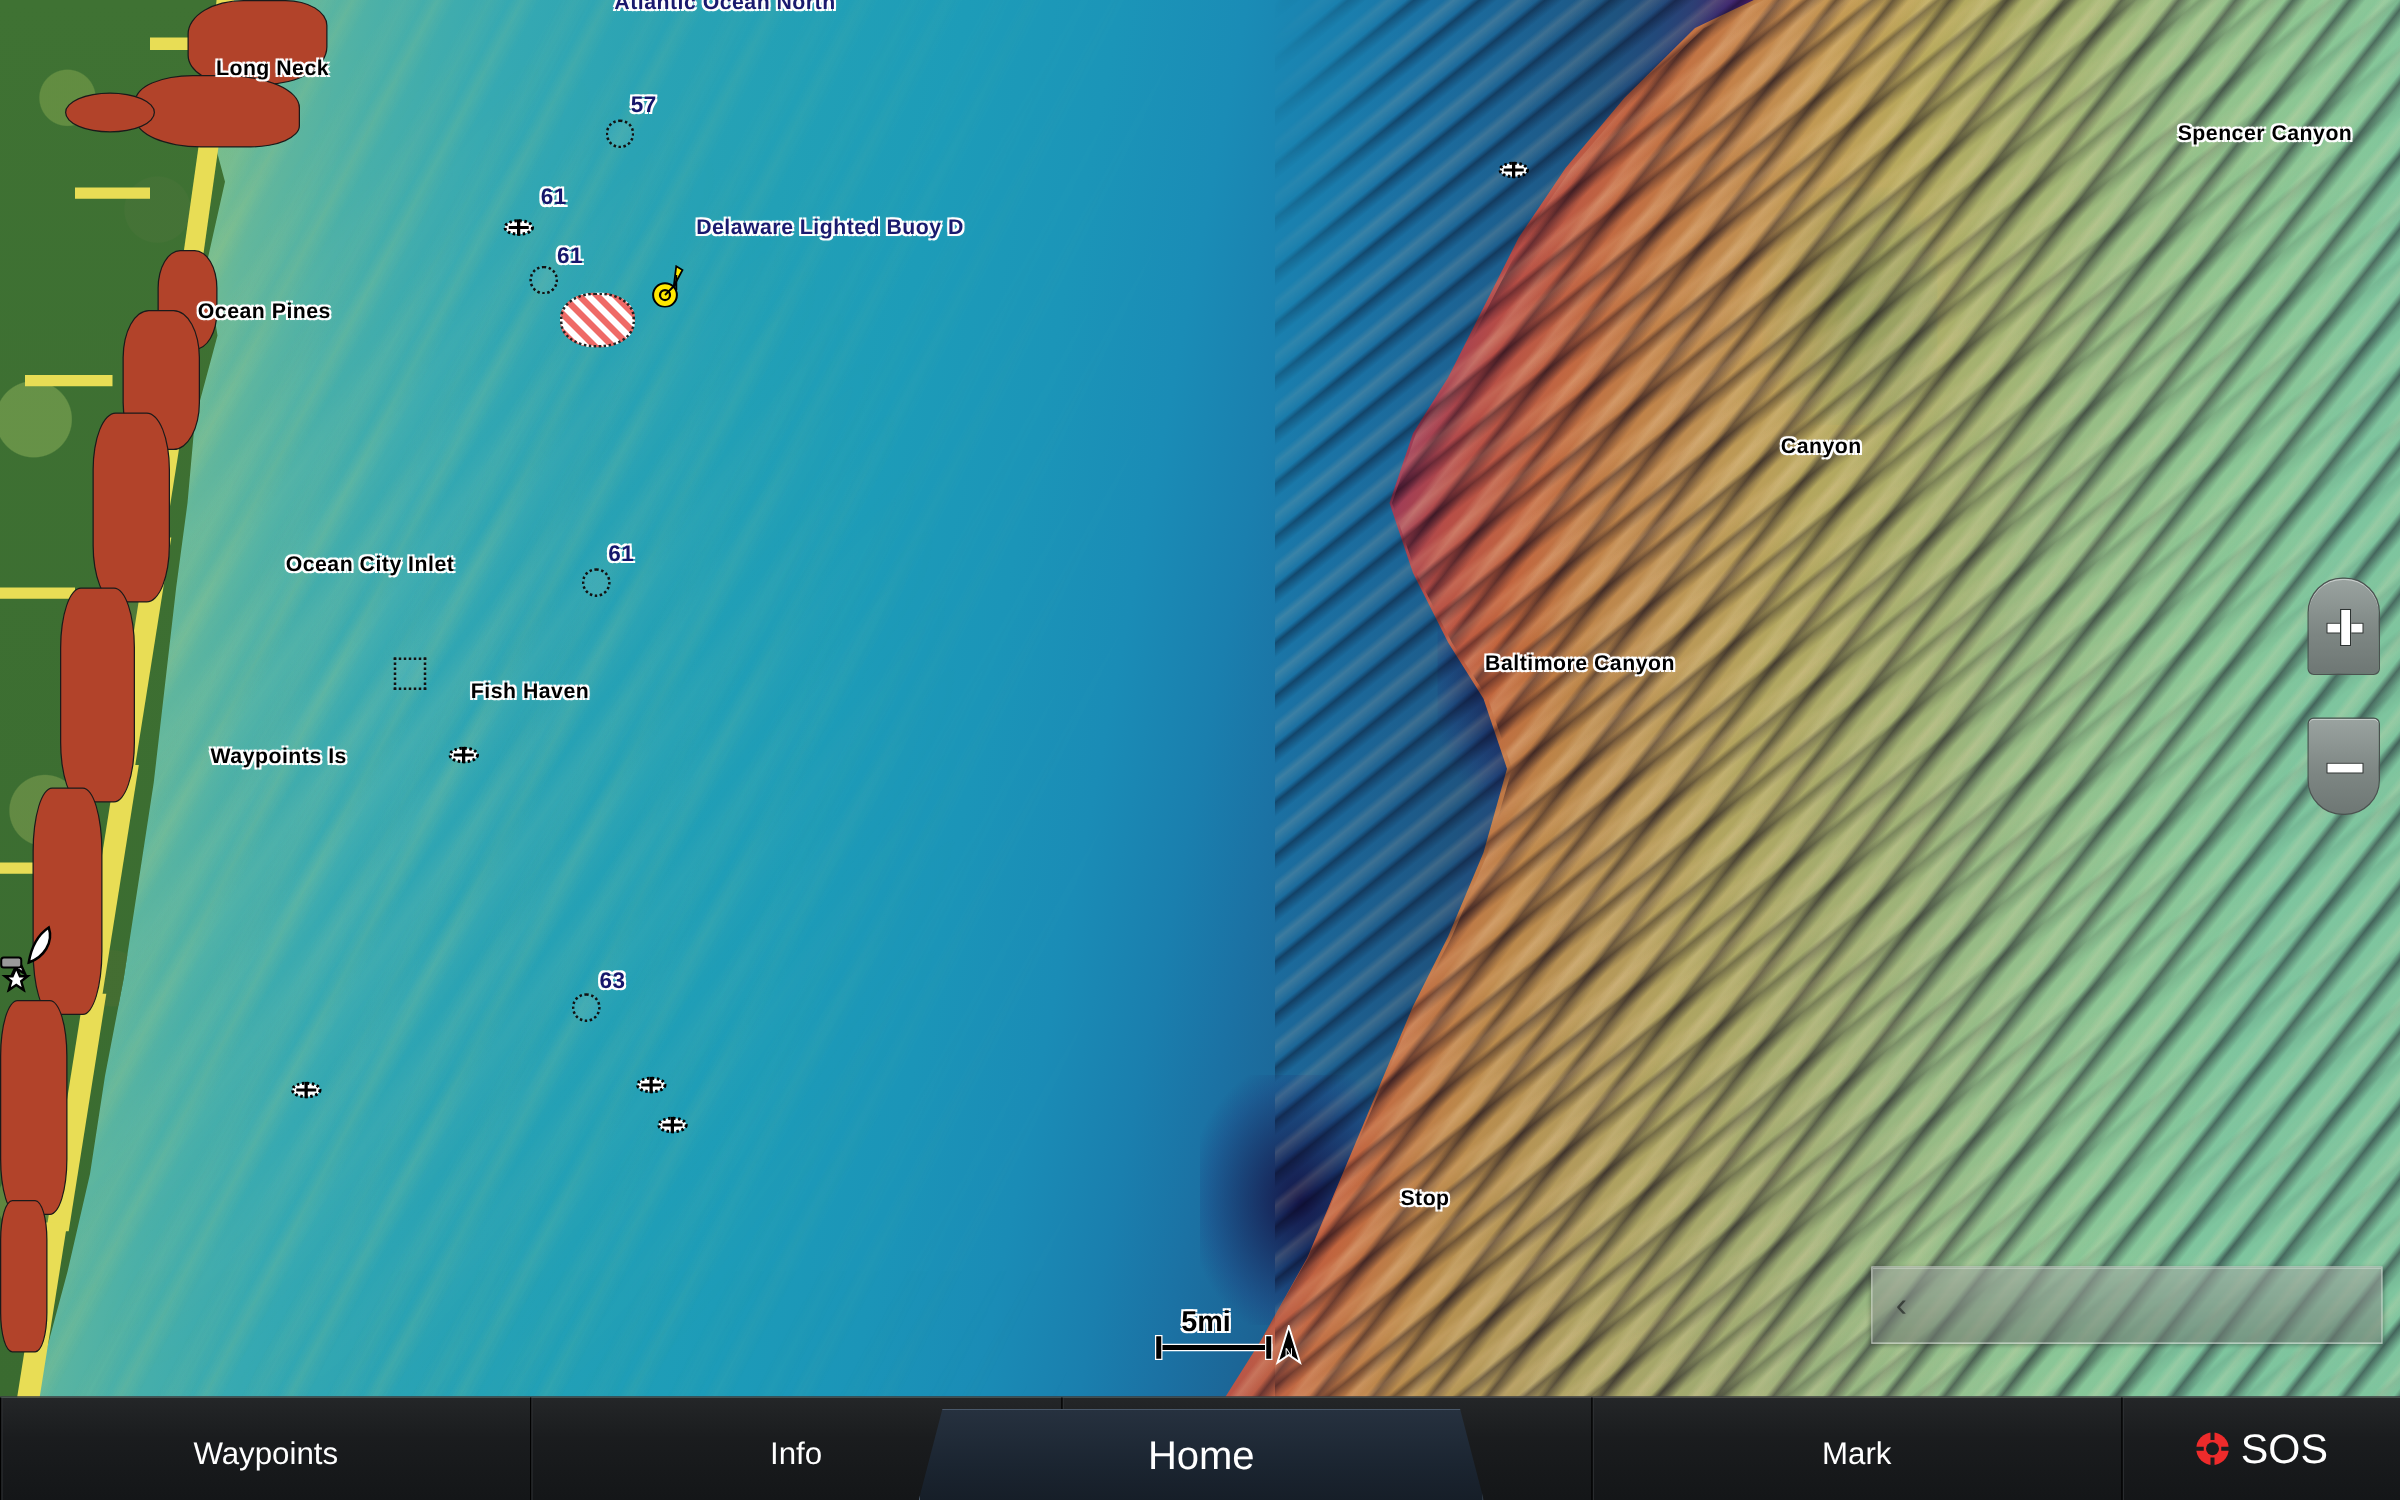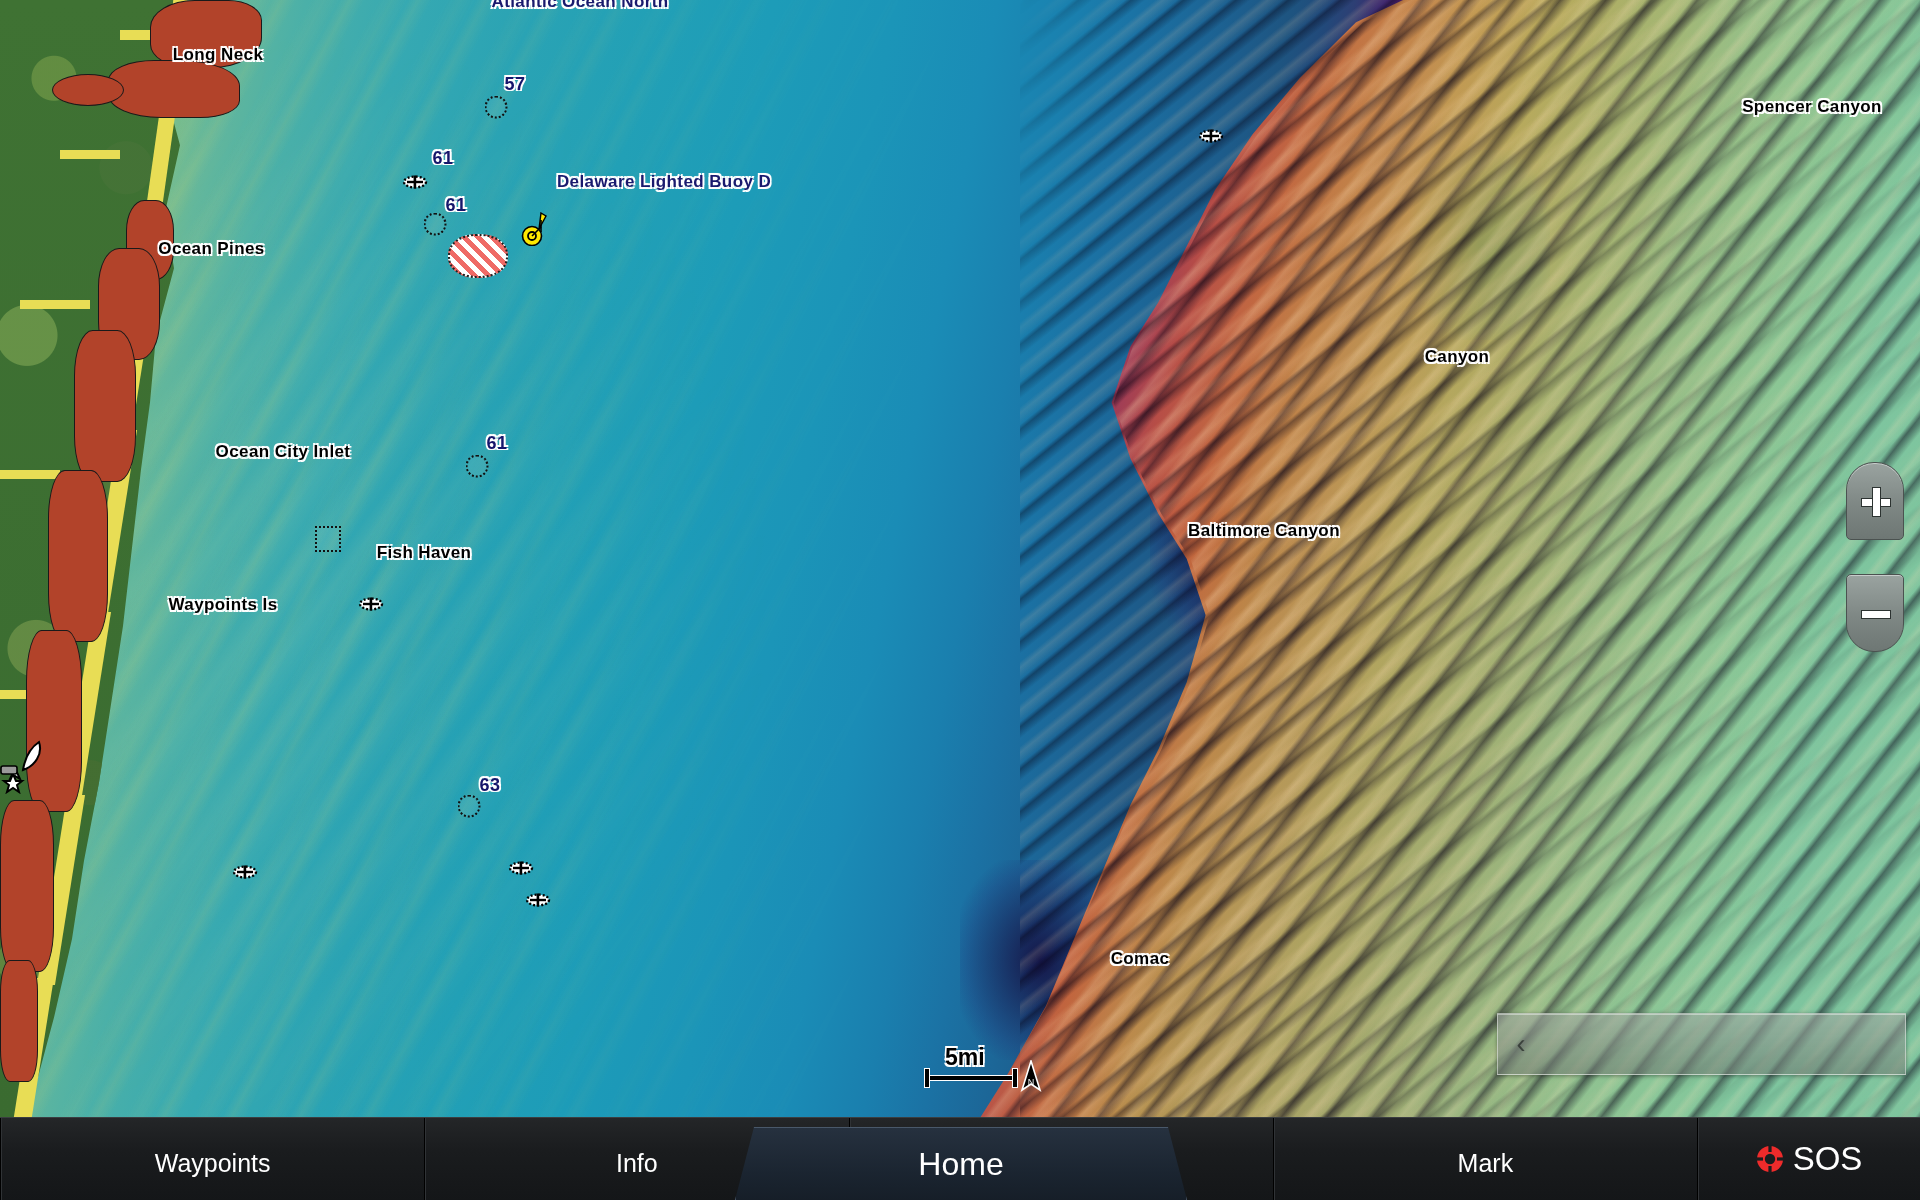--- a/index.html
+++ b/index.html
@@ -274,28 +274,28 @@
       <div class="bay" style="left:48px;top:470px;width:58px;height:170px;border-radius:28%;"></div>
       <div class="bay" style="left:26px;top:630px;width:54px;height:180px;border-radius:28%;"></div>
       <div class="bay" style="left:0px;top:800px;width:52px;height:170px;border-radius:26%;"></div>
       <div class="bay" style="left:0px;top:960px;width:36px;height:120px;border-radius:26%;"></div>
     </div>
 
     <div id="labels-layer" class="layer">
         <div class="lbl lbl-sea" style="left: 580px; top: 2px;">Atlantic Ocean North</div>
         <div class="lbl lbl-land" style="left: 218px; top: 55px;">Long Neck</div>
         <div class="lbl lbl-land" style="left: 188px; top: 249px; padding-left: 47px;">Ocean Pines</div>
-        <div class="lbl lbl-land" style="left: 283px; top: 452px;">Ocean City Inlet</div>
+        <div class="lbl lbl-land" style="left: 296px; top: 452px;">Ocean City Inlet</div>
         <div class="lbl lbl-land" style="left: 223px; top: 605px;">Waypoints Is</div>
         <div class="lbl lbl-land" style="left: 424px; top: 553px;">Fish Haven</div>
         <div class="lbl lbl-sea" style="left: 664px; top: 182px;">Delaware Lighted Buoy D</div>
         <div class="lbl lbl-deep" style="left: 1812px; top: 107px;">Spencer Canyon</div>
         <div class="lbl lbl-deep" style="left: 1457px; top: 357px;">Canyon</div>
         <div class="lbl lbl-deep" style="left: 1264px; top: 531px;">Baltimore Canyon</div>
-        <div class="lbl lbl-deep" style="left: 1140px; top: 959px;">Comac</div>
+        <div class="lbl lbl-deep" style="left: 1140px; top: 959px;">Stop</div>
       </div>
 
     <div id="soundings-layer" class="layer">
         <div class="lbl lbl-depth" style="left: 515px; top: 84px;">57</div>
         <div class="lbl lbl-depth" style="left: 443px; top: 158px;">61</div>
         <div class="lbl lbl-depth" style="left: 456px; top: 205px;">61</div>
         <div class="lbl lbl-depth" style="left: 497px; top: 443px;">61</div>
         <div class="lbl lbl-depth" style="left: 490px; top: 785px;">63</div>
       </div>
 

